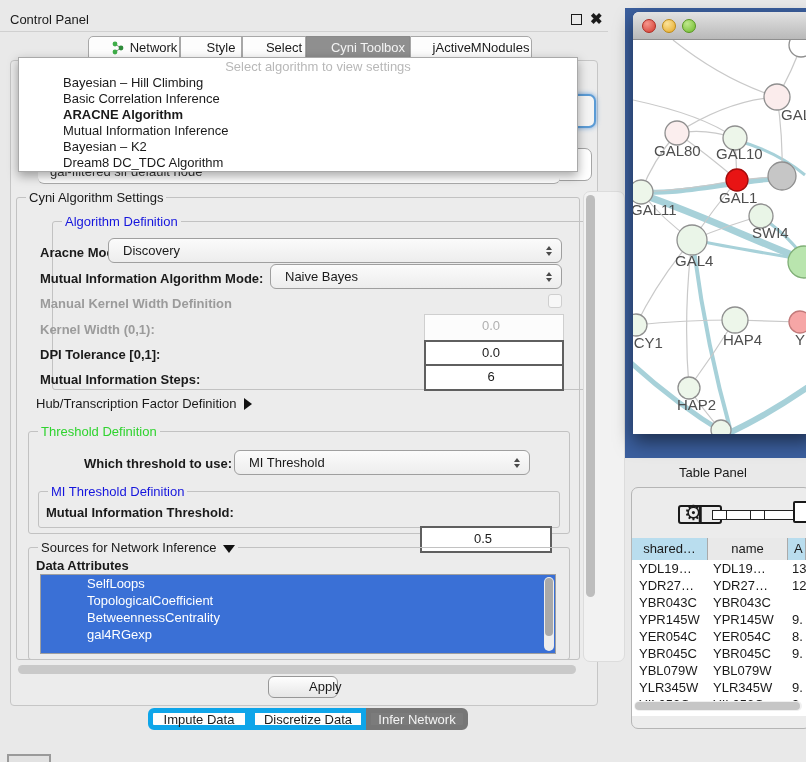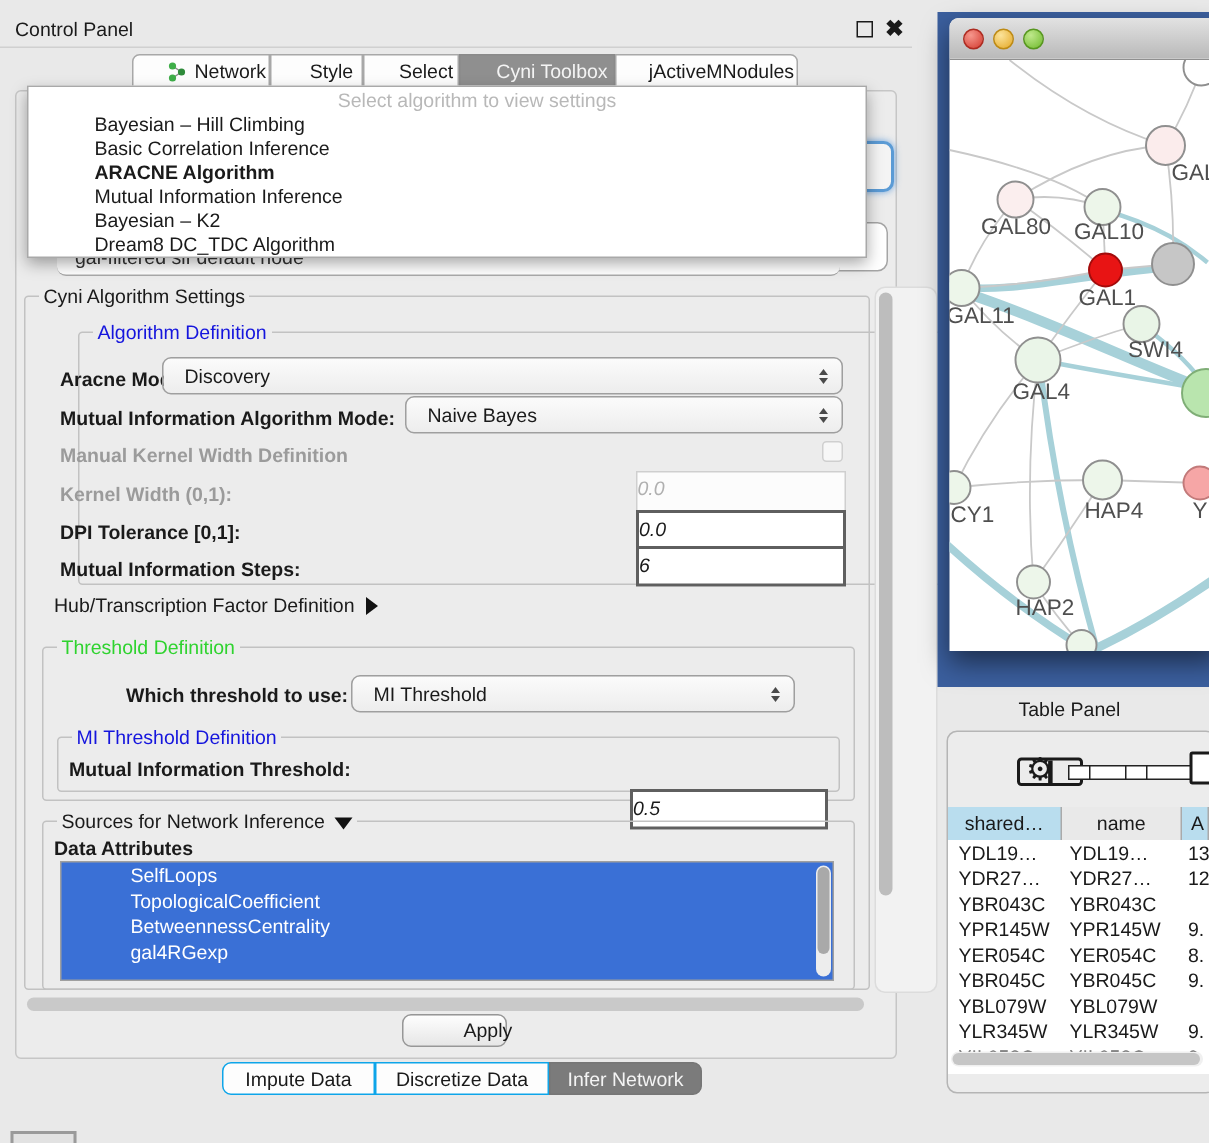--- a/index.html
+++ b/index.html
@@ -48,21 +48,21 @@
   .b    { font-weight:bold; }
   .dis  { color:#9b9b9b; }
 
   .combo { position:absolute; height:25px; background:linear-gradient(#fbfbfb,#ededed); border:1px solid #9f9f9f;
            border-radius:6px; line-height:23px; padding-left:14px; }
   .spin { position:absolute; right:9px; top:50%; transform:translateY(-50%); display:flex; flex-direction:column; gap:2px; }
   .spin i { display:block; width:0; height:0; border-left:3.5px solid transparent; border-right:3.5px solid transparent; }
   .spin i.up { border-bottom:4.5px solid #4a4a4a; }
   .spin i.dn { border-top:4.5px solid #4a4a4a; }
 
-  .tfield { position:absolute; height:27px; background:#fff; text-align:left; line-height:21px; padding-right:6px;font-style:italic; }
+  .tfield { position:absolute; height:27px; background:#fff; text-align:center; line-height:21px; padding-right:6px; }
   .tfield.en  { border:2px solid #5f5f5f; }
   .tfield.dis { border:1px solid #cfcfcf; color:#b0b0b0; background:#fcfcfc; }
 
   .cbox { position:absolute; width:14px; height:14px; border:1px solid #cfcfcf; border-radius:3px; background:#f7f7f7; }
 
   .tri-right { display:inline-block; width:0; height:0; border-top:6px solid transparent; border-bottom:6px solid transparent;
                border-left:8px solid #111; margin-left:8px; vertical-align:-2px; }
   .tri-down  { display:inline-block; width:0; height:0; border-left:6px solid transparent; border-right:6px solid transparent;
                border-top:8px solid #111; margin-left:6px; vertical-align:-1px; }
 
@@ -72,21 +72,21 @@
   .srclist .sb .th { position:absolute; left:1px; top:1px; width:8px; height:58px; background:#a9a9a9; border-radius:4px; }
 
   .vscroll { left:583px; top:191px; width:14px; height:471px; background:#f2f2f2; border:1px solid #dcdcdc; border-radius:7px; }
   .vscroll .th { position:absolute; left:1.5px; top:3px; width:9px; height:402px; background:#bdbdbd; border-radius:5px; }
   .hscroll { left:16px; top:664px; width:564px; height:11px; background:#ececec; border-radius:5px; }
   .hscroll .th { position:absolute; left:2px; top:1px; width:558px; height:9px; background:#c9c9c9; border-radius:5px; }
 
   .apply { left:268px; top:676px; width:70px; height:22px; border:1px solid #979797; border-radius:6px;
            background:linear-gradient(#fefefe,#e6e6e6); text-align:center; line-height:20px; }
 
-  .btab { position:absolute; top:708px; height:22px; background:#fdfdfd; border:1px solid #0ea5e9;
+  .btab { position:absolute; top:708px; height:22px; background:#fdfdfd; border:5px solid #0ea5e9;
           display:flex; align-items:center; justify-content:center; }
   .btab.first { border-radius:6px 0 0 6px; }
   .btab.last  { border-radius:0 6px 6px 0; }
   .btab.sel { background:#7b7b7b; color:#f4f4f4; border-color:#767676; }
 
   .grip { left:7px; top:754px; width:14px; height:14px; border:2px solid #9a9a9a; background:#e2e2e2; }
 
   
   .desktop { left:625px; top:8px; width:181px; height:450px; background:#3b5f9e; }
   .netwin { left:633px; top:12px; width:180px; height:422px; border-radius:6px 6px 0 0;

